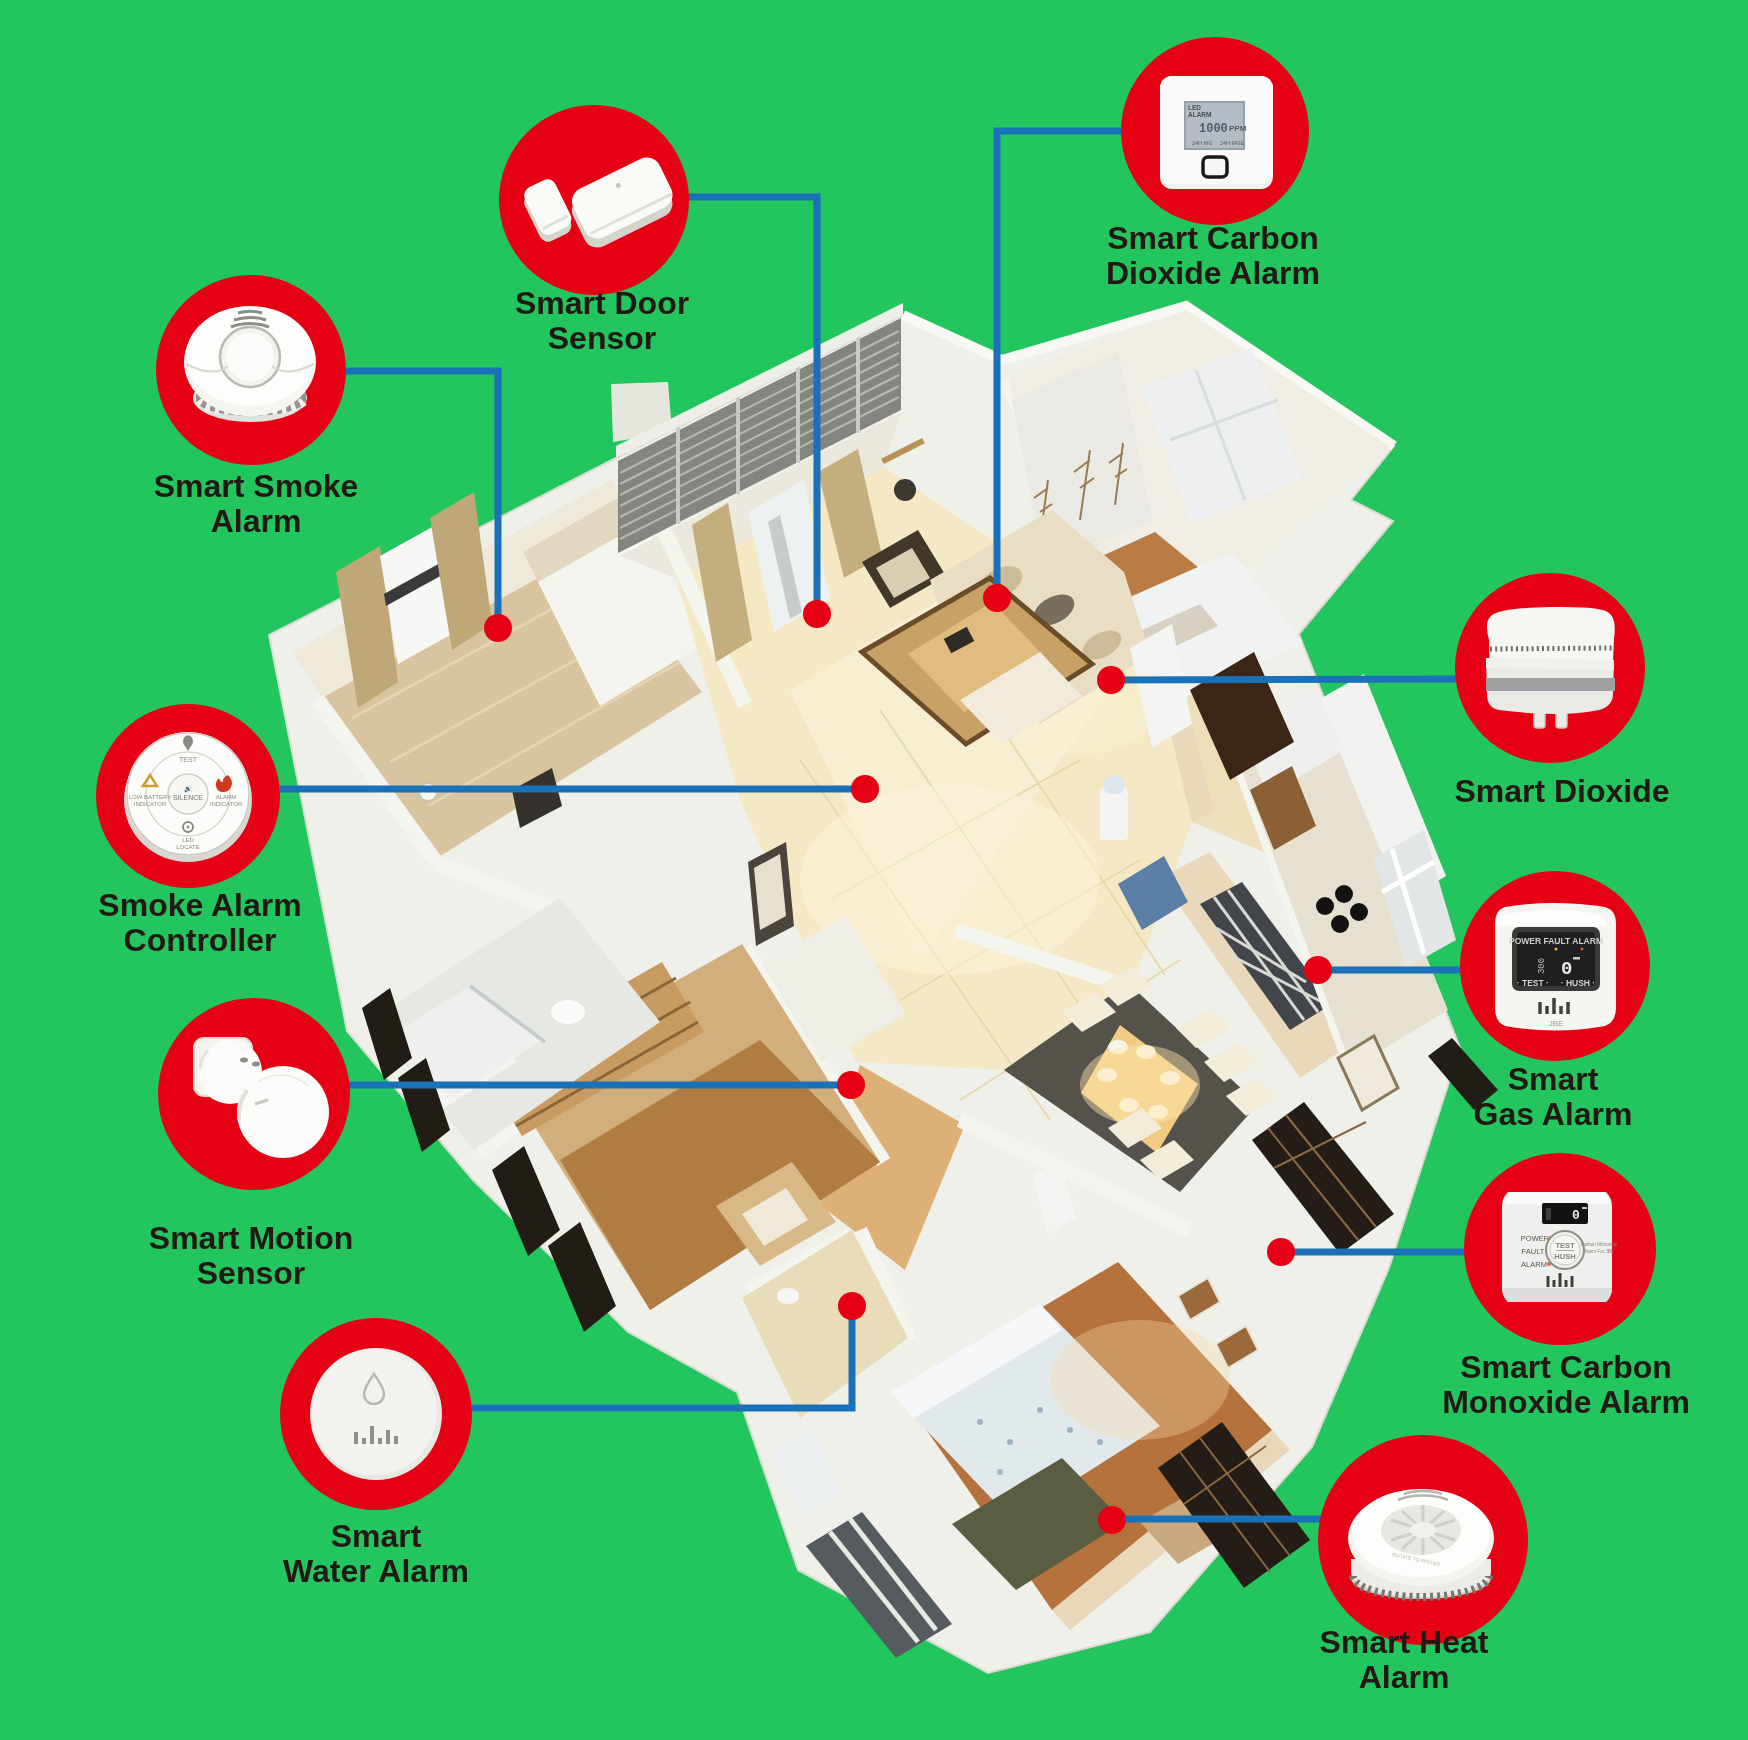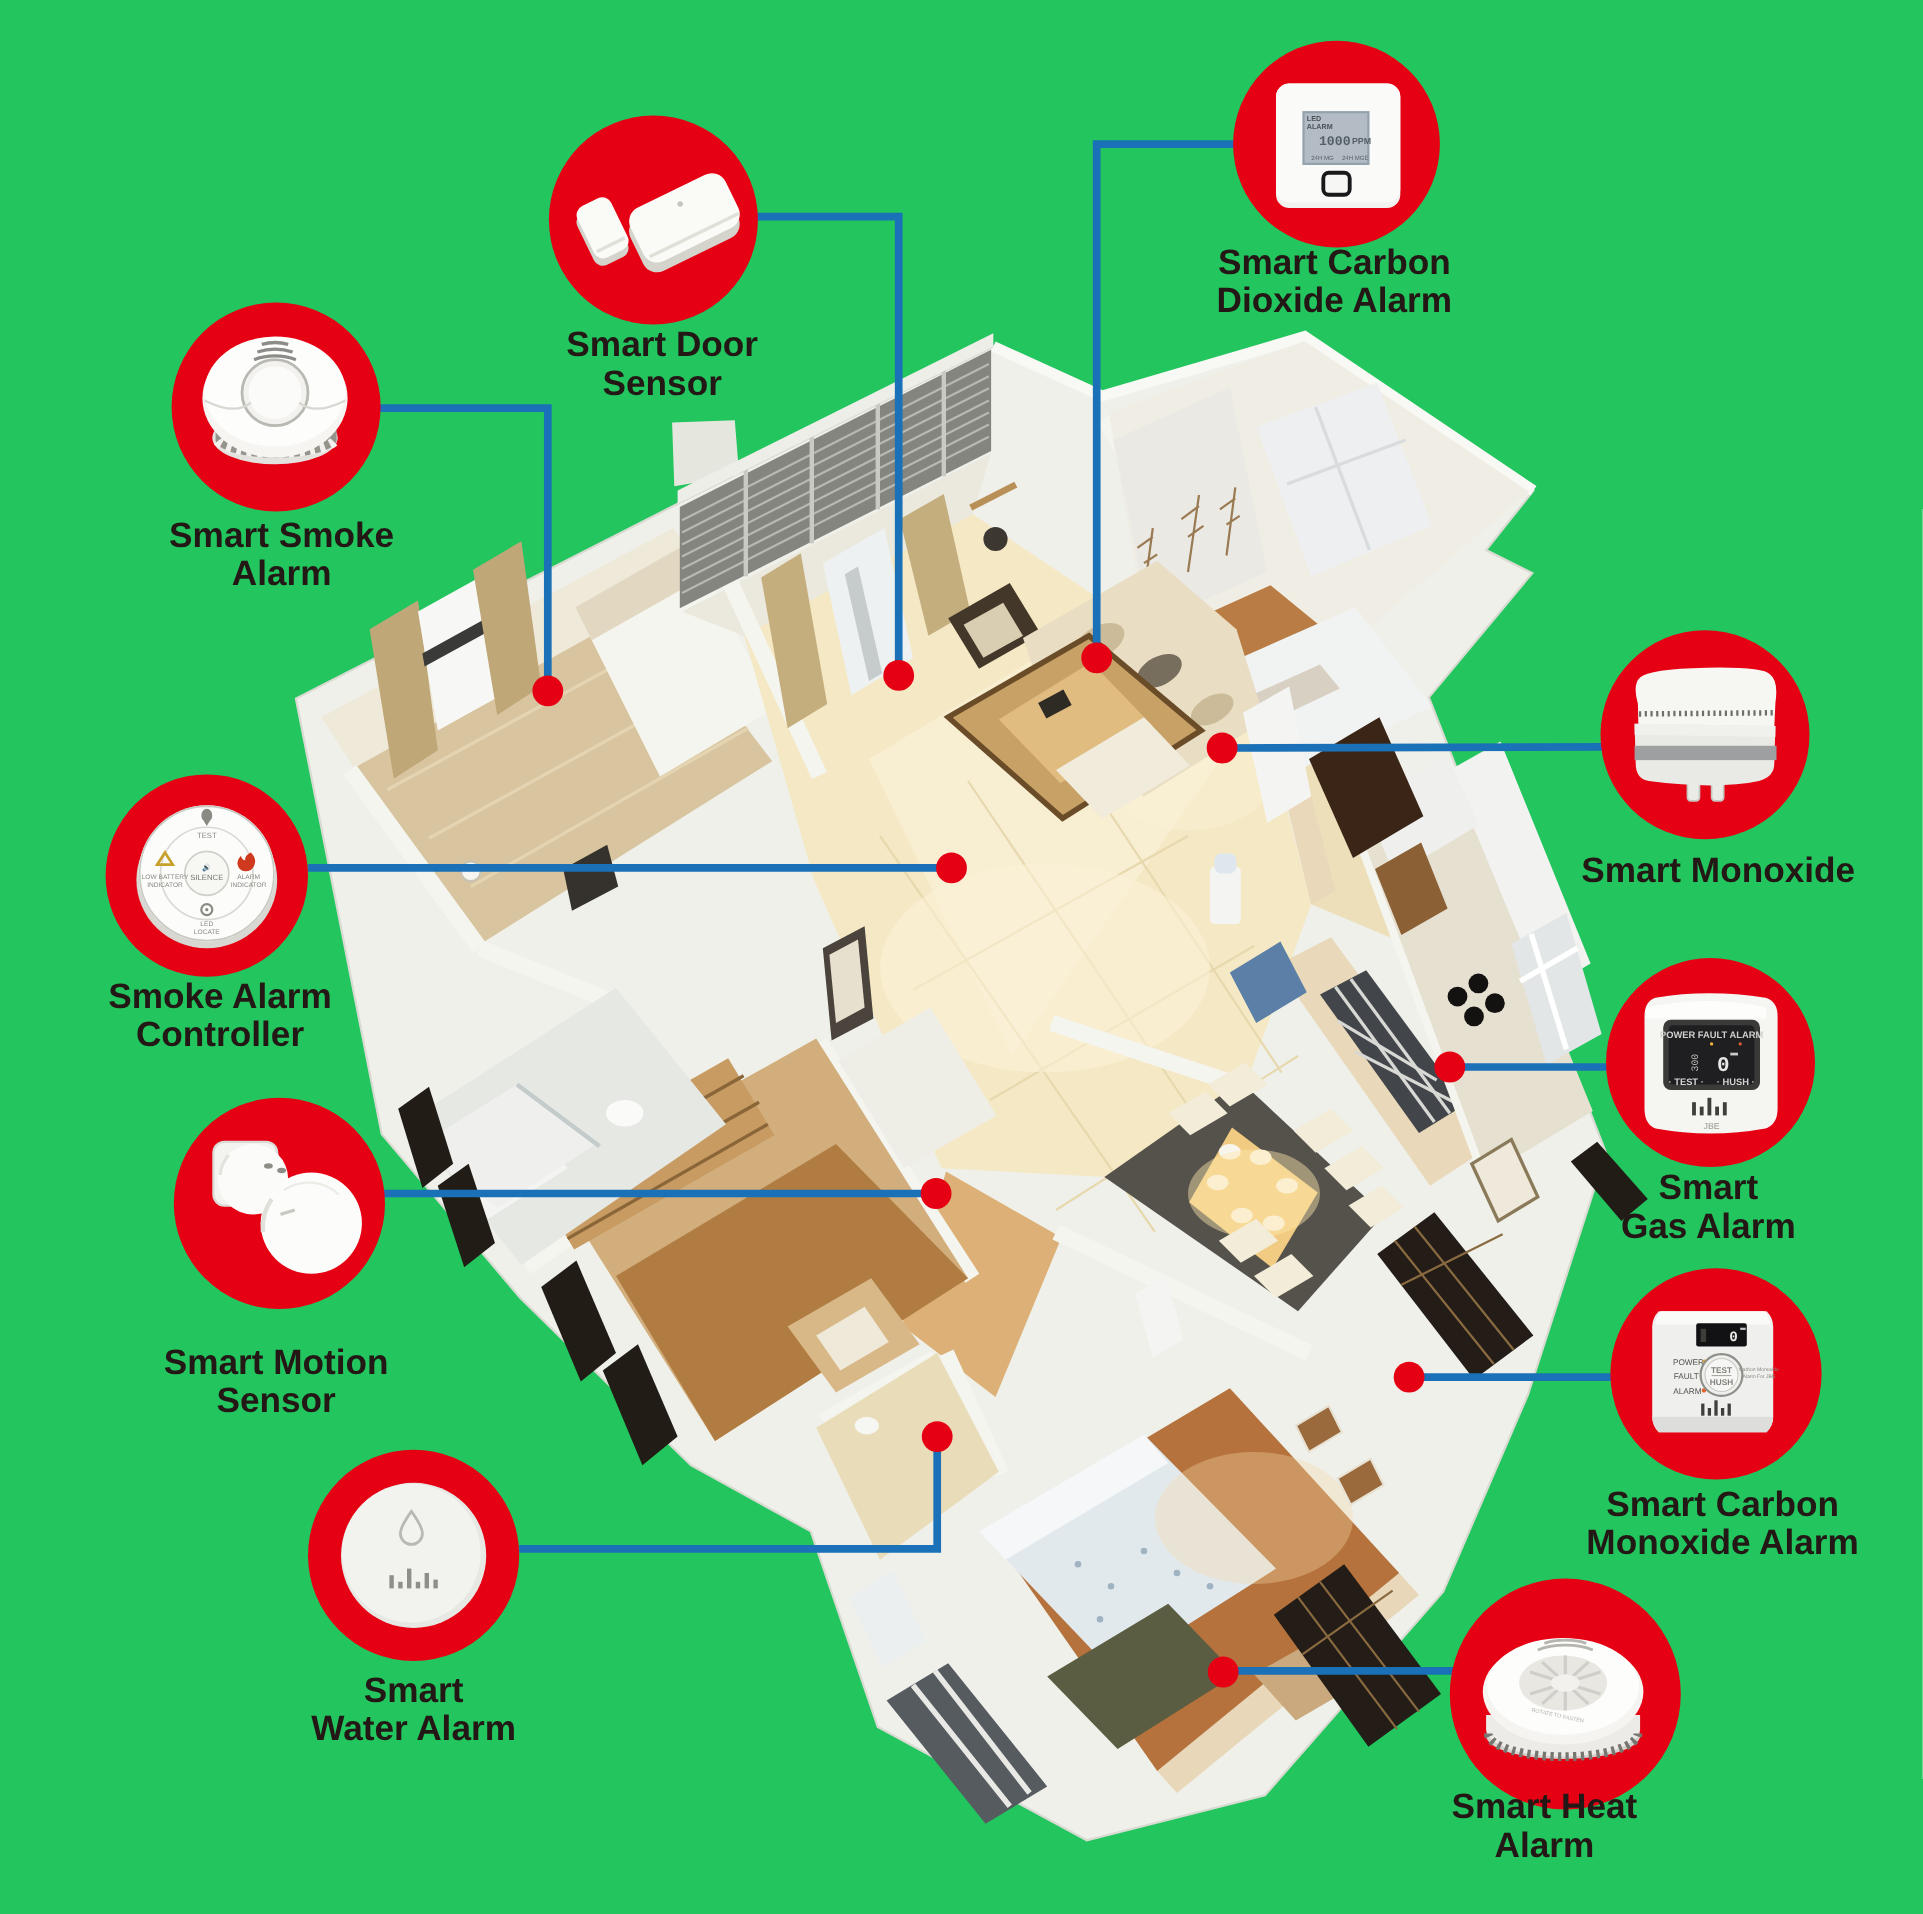--- a/index.html
+++ b/index.html
@@ -532,29 +532,29 @@
       <path d="M1402,1549 L1444,1511"></path>
     </g>
     <ellipse cx="1423" cy="1530" rx="13" ry="8" fill="#f2f1ee"></ellipse>
     <path d="M1398,1500 a33,13 0 0 1 50,0" fill="none" stroke="#b5b4ae" stroke-width="2.5"></path>
     <path d="M1404,1494 a27,10 0 0 1 38,0" fill="none" stroke="#b5b4ae" stroke-width="2.5"></path>
     <text x="1392" y="1556" font-size="5" fill="#b5b4ae" font-family="Liberation Sans" transform="rotate(12 1392 1556)">ROTATE TO FASTEN</text>
   </g>
 </g>
 </svg>
 
-<div class="lbl" style="left:602px;top:296px;text-align:center;">Smart Door<br>Sensor</div>
+<div class="lbl" style="left:602px;top:286px;text-align:center;">Smart Door<br>Sensor</div>
 
 <div class="lbl" style="left:1213px;top:221px;">Smart Carbon<br>Dioxide Alarm</div>
 
 <div class="lbl" style="left:256px;top:469px;">Smart Smoke<br>Alarm</div>
 
 <div class="lbl" style="left:200px;top:888px;">Smoke Alarm<br>Controller</div>
 
-<div class="lbl" style="left:1562px;top:774px;">Smart Monoxide</div>
+<div class="lbl" style="left:1562px;top:774px;">Smart Dioxide</div>
 
 <div class="lbl" style="left:251px;top:1221px;">Smart Motion<br>Sensor</div>
 
 <div class="lbl" style="left:1553px;top:1062px;">Smart<br>Gas Alarm</div>
 
 <div class="lbl" style="left:1566px;top:1350px;">Smart Carbon<br>Monoxide Alarm</div>
 
 <div class="lbl" style="left:376px;top:1519px;">Smart<br>Water Alarm</div>
 
 <div class="lbl" style="left:1404px;top:1625px;">Smart Heat<br>Alarm</div>

